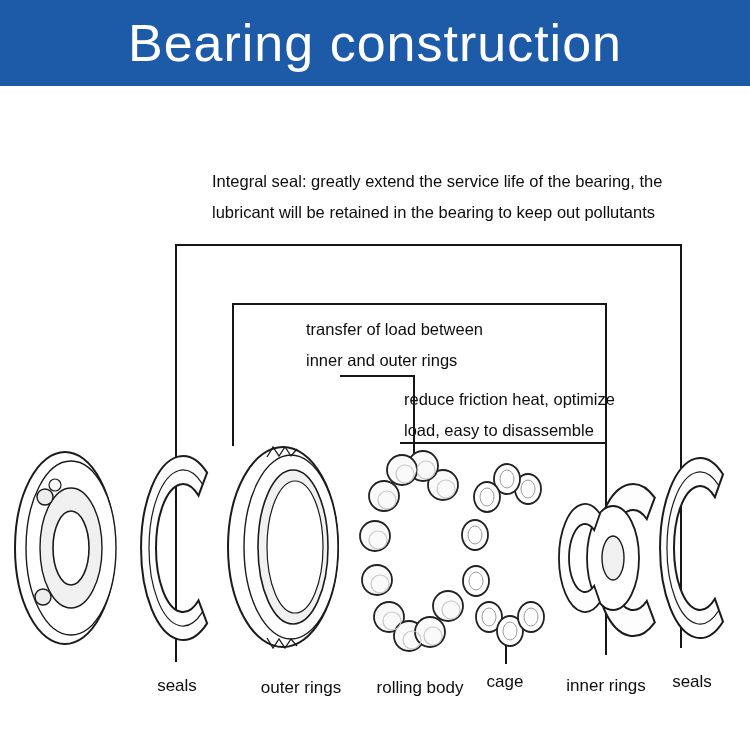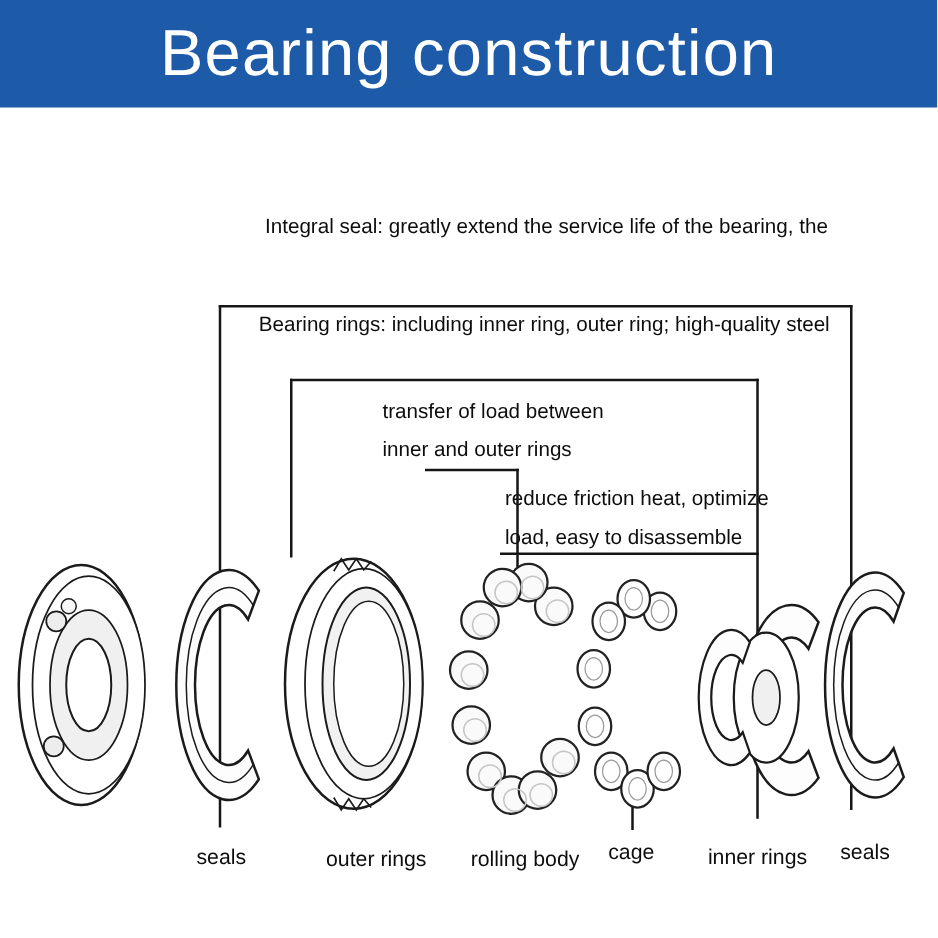--- a/index.html
+++ b/index.html
@@ -29,24 +29,24 @@
 <body>
 
 <div id="stage">
 
   <div class="header">
     <h1>Bearing construction</h1>
   </div>
 
   <div class="ann" style="left:212px;top:166px;">
     <div>Integral seal: greatly extend the service life of the bearing, the</div>
+    <div>lubricant will be retained in the bearing to keep out pollutants</div>
   </div>
 
   <div class="ann" style="left:207px;top:246px;line-height:29px;">
-    <div>Bearing rings: including inner ring, outer ring; high-quality steel</div>
   </div>
 
   <div class="ann" style="left:306px;top:314px;">
     <div>transfer of load between</div>
     <div>inner and outer rings</div>
   </div>
 
   <div class="ann" style="left:404px;top:384px;">
     <div>reduce friction heat, optimize</div>
     <div>load, easy to disassemble</div>

